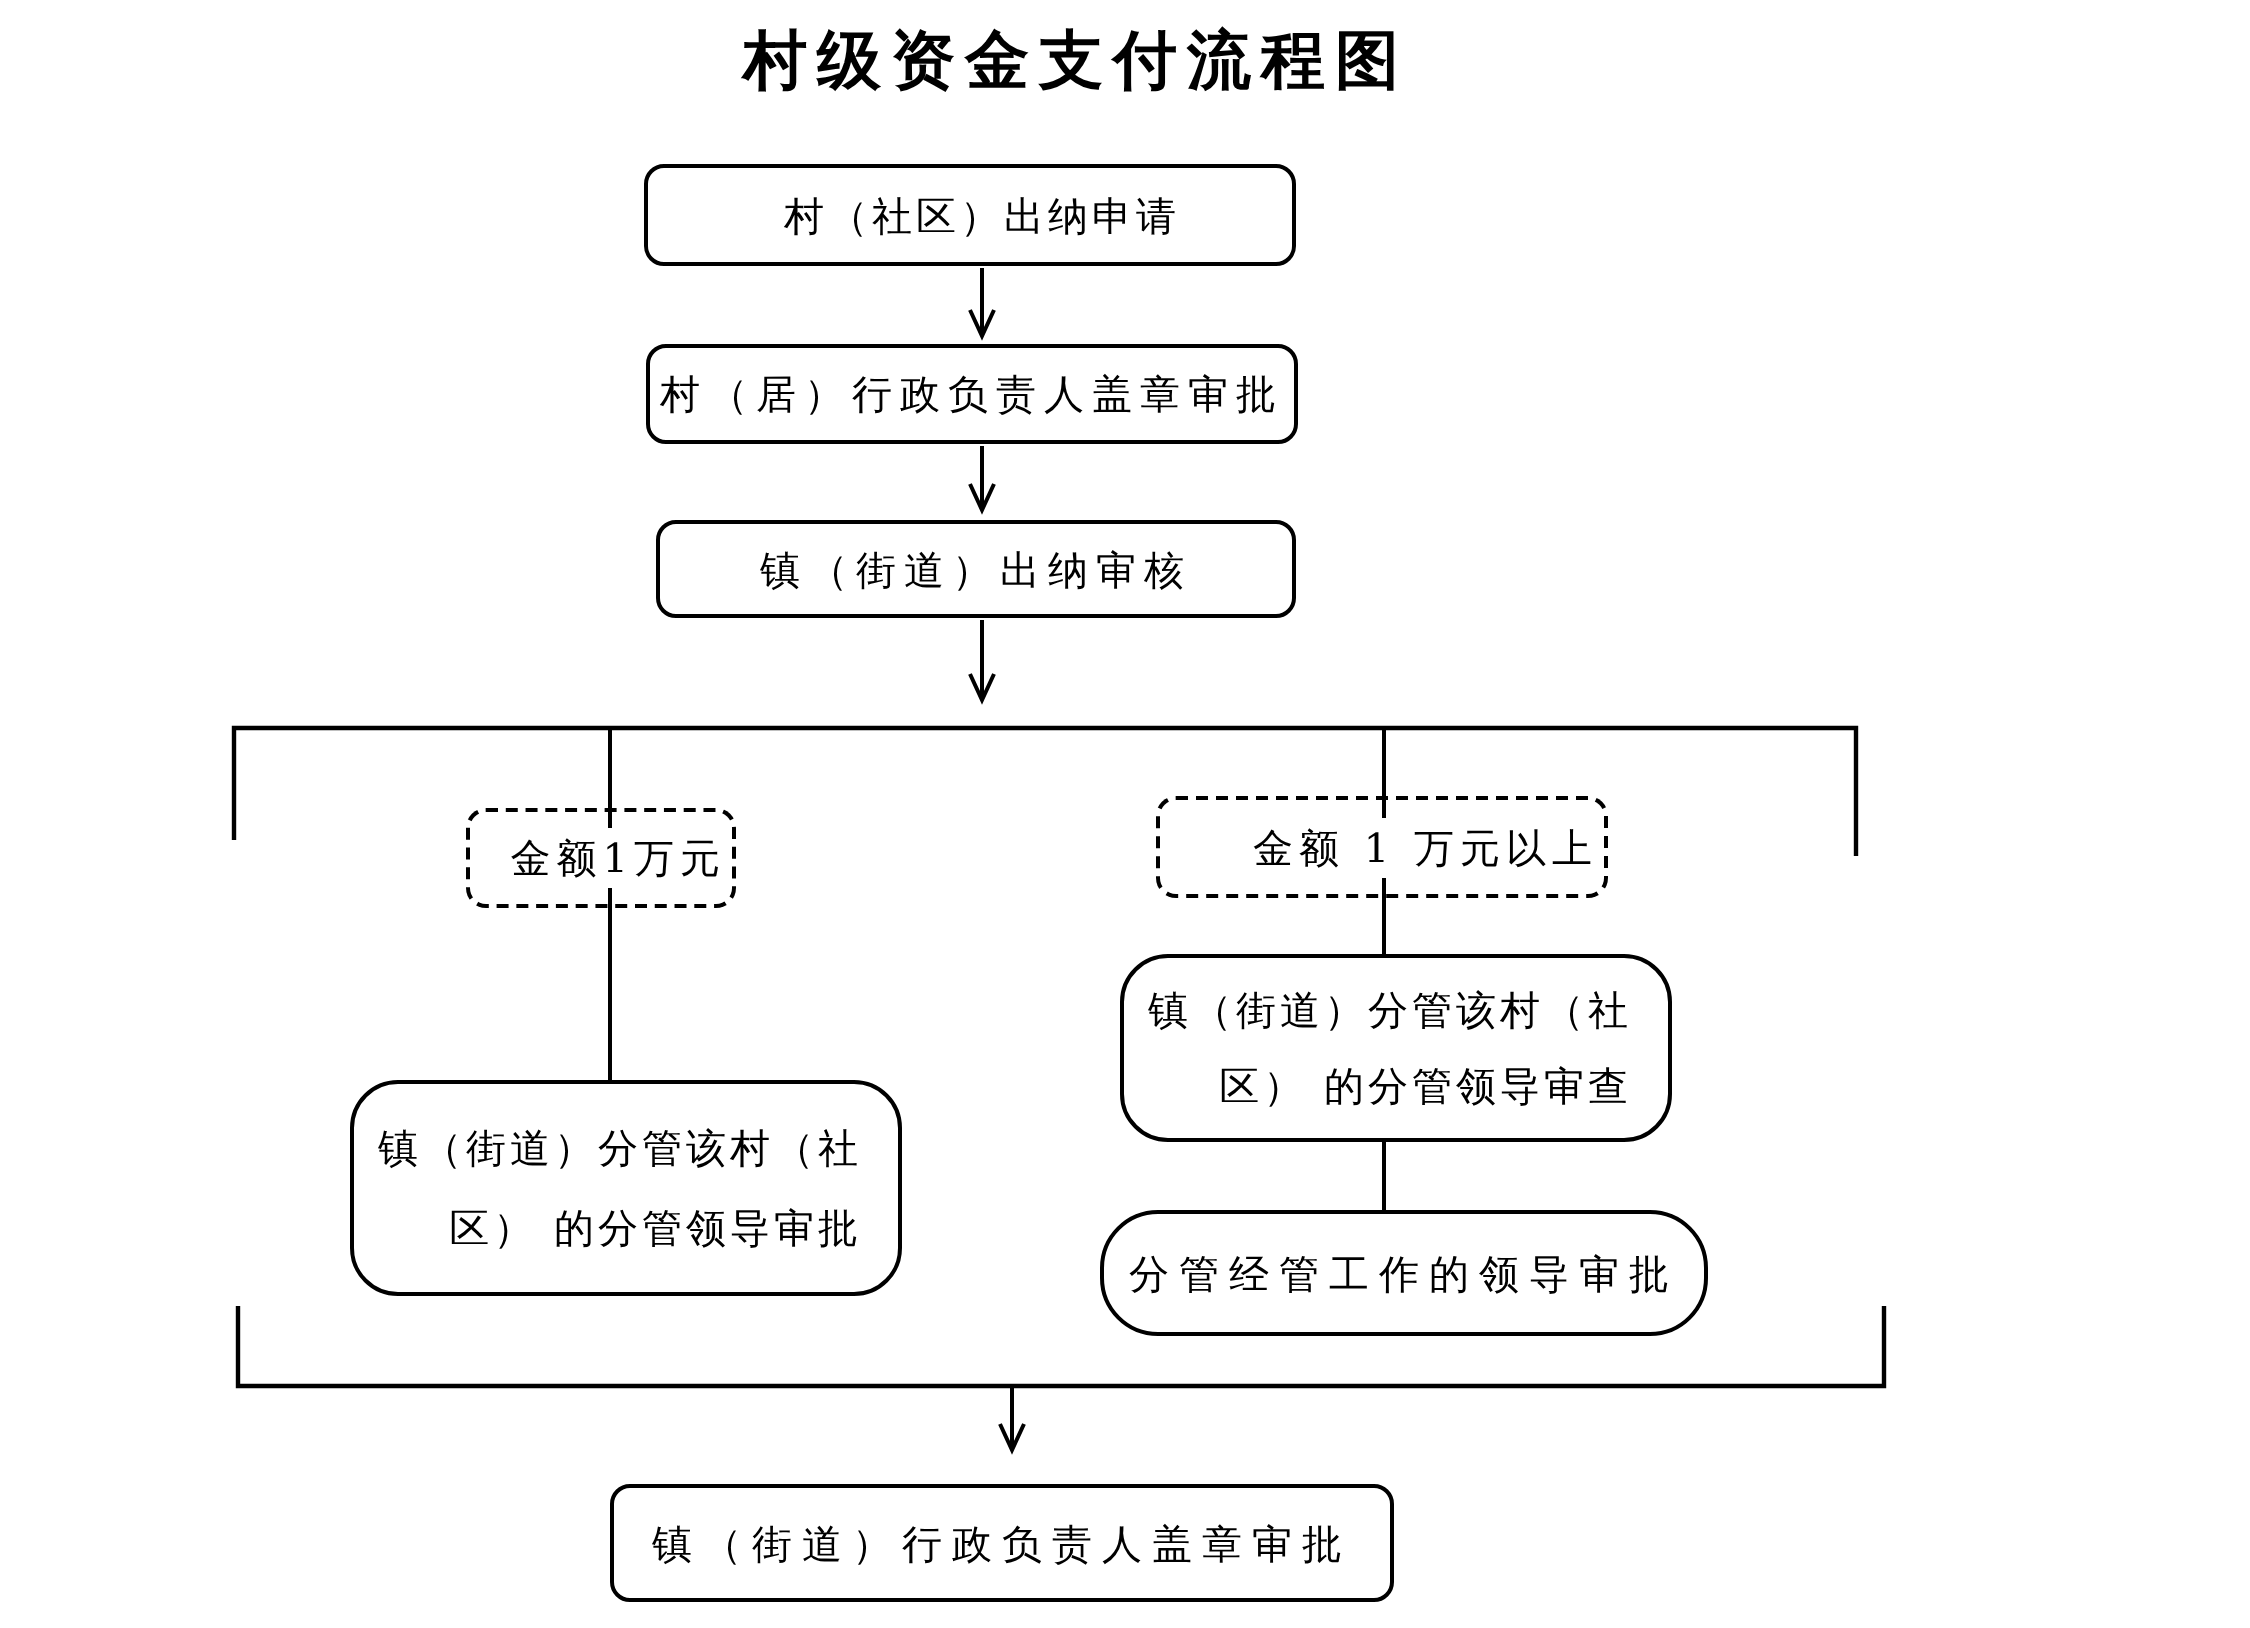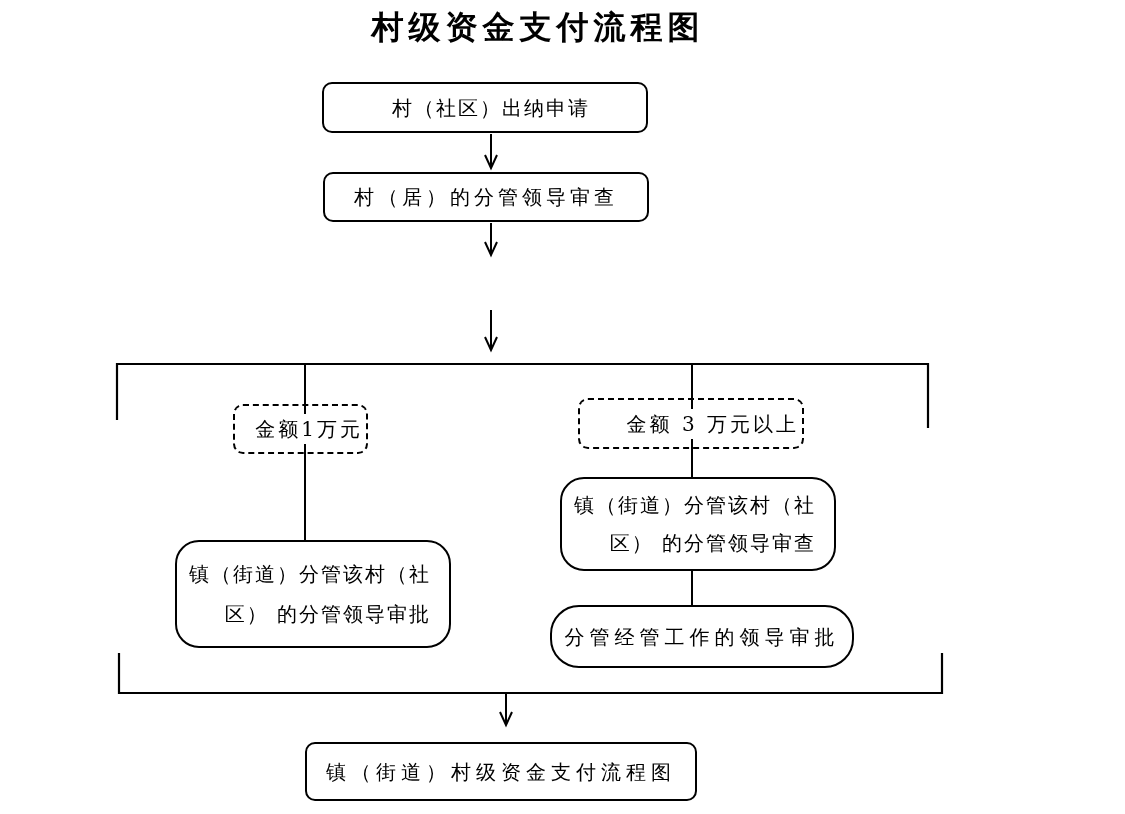--- a/index.html
+++ b/index.html
@@ -17,21 +17,21 @@
     left: 0; top: 0;
     width: 1125px; height: 814px;
     z-index: 1;
   }
   .title {
     position: absolute;
     top: 10px;
     left: 538px;
     transform: translateX(-50%);
     margin: 0;
-    font-family: Liberation Mono, monospace;
+    font-family: Liberation Serif, serif;
     font-weight: bold;
     font-size: 32px;
     line-height: 40px;
     letter-spacing: 5px;
     white-space: nowrap;
     z-index: 2;
   }
   .node {
     position: absolute;
     box-sizing: border-box;
@@ -97,34 +97,35 @@
     <path d="M692 364 V480" fill="none" stroke="#000000" stroke-width="2"></path>
     <path d="M692 570 V606" fill="none" stroke="#000000" stroke-width="2"></path>
     <path d="M119 653 L119 693 L942 693 L942 653" fill="none" stroke="#000000" stroke-width="2.2"></path>
     <path d="M506 694 V725" fill="none" stroke="#000000" stroke-width="2" marker-end="url(#arrowhead)"></path>
   </svg>
 
   <h1 class="title">村级资金支付流程图</h1>
 
   <div class="node r10 ls2 n-step1">村（社区）出纳申请</div>
 
-  <div class="node r10 ls4 n-step2">村（居）的分管领导审查</div>
+  <div class="node r10 ls4 n-step2">村（居）行政负责人盖章审批</div>
 
+  <div class="node r10 ls4 n-step3">镇（街道）出纳审核</div>
 
   <div class="node dashed ls3 n-condL">
     <span class="lbl">金额1万元</span>
   </div>
 
   <div class="node dashed ls3 n-condR">
-    <span class="lbl">金额 3 万元以上</span>
+    <span class="lbl">金额 1 万元以上</span>
   </div>
 
   <div class="node r24 multiline ls2 n-roundL">镇（街道）分管该村（社
 区） 的分管领导审批</div>
 
   <div class="node r24 multiline ls2 n-roundR1">镇（街道）分管该村（社
 区） 的分管领导审查</div>
 
   <div class="node r16 ls5 n-roundR2">分管经管工作的领导审批</div>
 
-  <div class="node r10 ls5 n-final">镇（街道）村级资金支付流程图</div>
+  <div class="node r10 ls5 n-final">镇（街道）行政负责人盖章审批</div>
 
 </div>
 
 </body></html>

